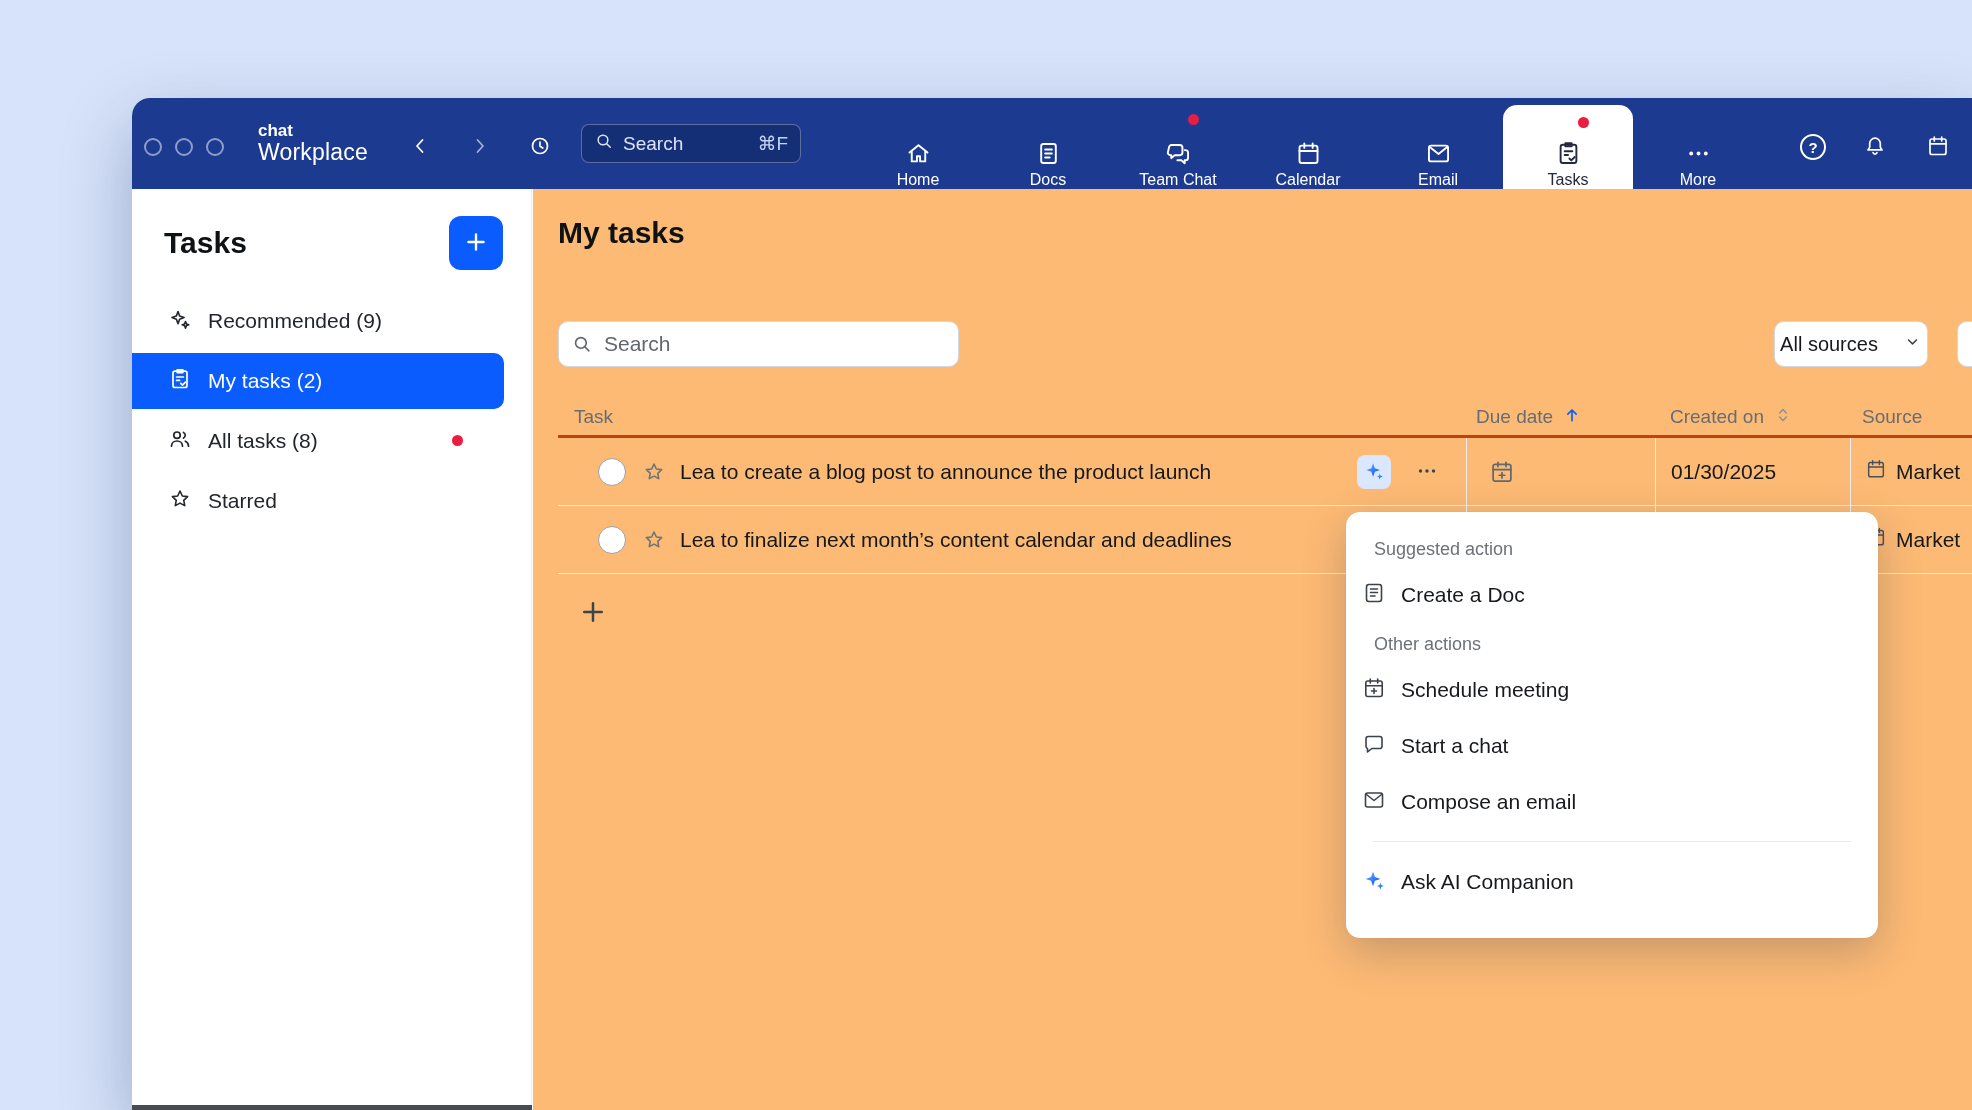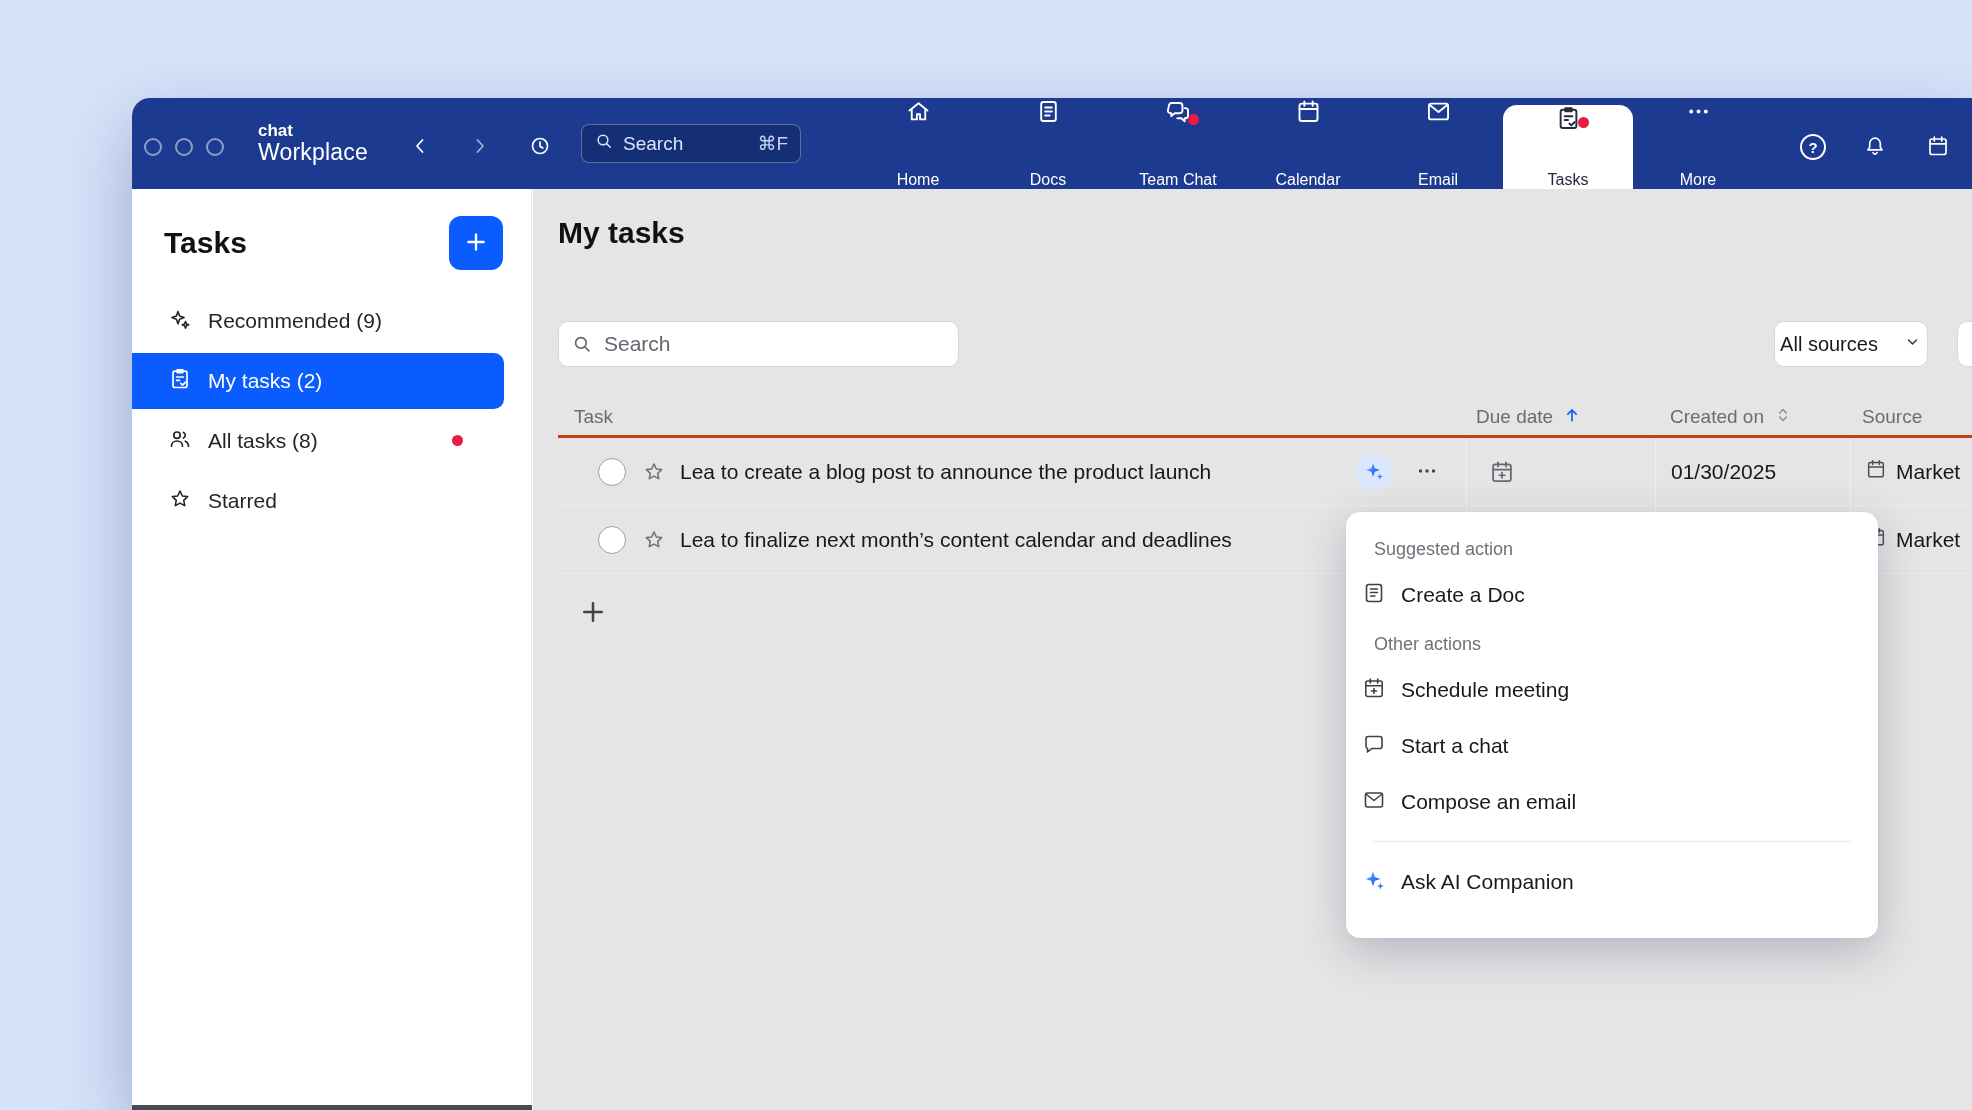--- a/index.html
+++ b/index.html
@@ -19,21 +19,21 @@
           background:none;border:none;color:#fff;cursor:pointer}
   .tb-btn svg{width:24px;height:24px}
   .tb-btn.dim{color:rgba(255,255,255,.6)}
   .search-pill{position:absolute;left:449px;top:26px;width:220px;height:39px;border:1px solid rgba(255,255,255,.30);
           background:rgba(8,20,58,.30);border-radius:8px;display:flex;align-items:center;gap:9px;padding:0 12px;
           font-size:19px;color:#dbe4fa;cursor:text}
   .search-pill svg{width:20px;height:20px;flex:none}
   .search-pill .shortcut{margin-left:auto;color:#c6d2f2}
   .mainnav{position:absolute;left:721px;top:0;height:91px;display:flex}
   .nav-item{position:relative;width:130px;height:91px;display:flex;flex-direction:column;align-items:center;
-          justify-content:space-between;color:#fff;cursor:pointer}
+          justify-content:flex-end;color:#fff;cursor:pointer}
   .nav-item svg{width:27px;height:27px}
   .nav-label{font-size:16px}
   .nav-item.active{height:84px;margin-top:7px;background:#fff;color:#242a3d;border-radius:14px 14px 0 0}
   .dot{position:absolute;width:11px;height:11px;border-radius:50%;background:#ea1c41}
   .nav-item .dot{top:16px;left:calc(50% + 10px)}
   .nav-item.active .dot{top:12px}
   .help-ring{width:26px;height:26px;border:2px solid #fff;border-radius:50%;display:flex;align-items:center;
           justify-content:center;font-size:15px;font-weight:700}
 
   
@@ -45,21 +45,21 @@
   .add-btn svg{width:26px;height:26px}
   .side-list{position:absolute;left:0;right:0;top:104px;display:flex;flex-direction:column;gap:4px}
   .side-item{height:56px;margin-right:27px;display:flex;align-items:center;gap:16px;padding-left:36px;
           border-radius:0 10px 10px 0;font-size:21px;color:#22262c;cursor:pointer;position:relative}
   .side-item svg{width:24px;height:24px;flex:none}
   .side-item.selected{background:#0b5cff;color:#fff}
   .side-item .dot{left:auto;right:41px;top:22px}
   .bottom-strip{position:absolute;left:0;bottom:0;width:400px;height:5px;background:#474c54;z-index:60}
 
   
-  .content{position:absolute;left:401px;top:91px;right:0;bottom:0;background:#e5e5e5}
+  .content{position:absolute;left:401px;top:91px;right:0;bottom:0;background:#fdba74}
   .page-title{position:absolute;left:25px;top:27px;font-size:30px;font-weight:700;color:#0f1215}
   .search-box{position:absolute;left:25px;top:132px;width:401px;height:46px}
   .search-box svg{position:absolute;left:13px;top:12px;width:22px;height:22px;color:#5f666e;z-index:1}
   .search-box input{width:100%;height:100%;border:1px solid #d3d8de;border-radius:10px;padding:0 14px 0 45px;
           font-size:21px;font-family:inherit;color:#22262c;outline:none;background:#fff}
   .search-box input::placeholder{color:#60676f}
   .filter-btn{position:absolute;left:1241px;top:132px;width:154px;height:46px;border:1px solid #d3d8de;border-radius:10px;
           background:#fff;display:flex;align-items:center;justify-content:center;gap:25px;font-size:20px;
           font-family:inherit;color:#17191d;cursor:pointer}
   .filter-btn svg{width:19px;height:19px;color:#3e444b}

